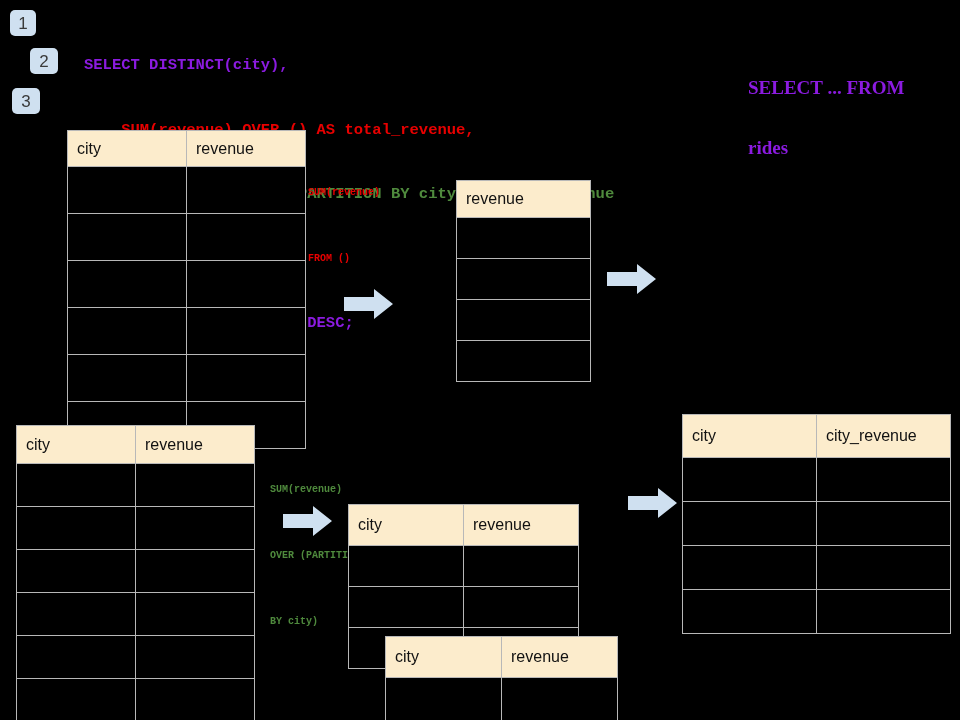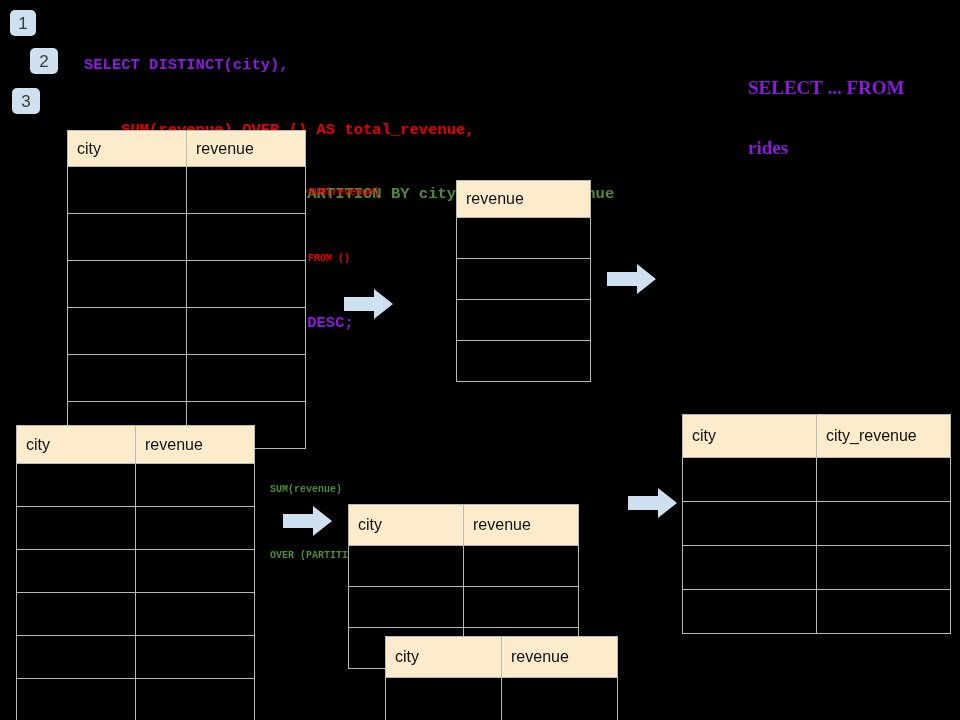--- a/index.html
+++ b/index.html
@@ -120,20 +120,21 @@
   </div>
 
   <div class="annot" style="left:308px; top:138px; color:#e80000;">
     <div>SUM(revenue)</div>
     <div>FROM ()</div>
   </div>
 
   <div class="annot" style="left:270px; top:435px; color:#4f8a3d;">
     <div>SUM(revenue)</div>
     <div>OVER (PARTITION</div>
+    <div>BY city)</div>
   </div>
 
   <table class="tbl" style="left:67px; top:130px; width:238px;">
     <colgroup>
         <col style="width:119px">
         <col style="width:119px">
       </colgroup>
     <thead>
       <tr>
         <th style="height:35px;">city</th>

